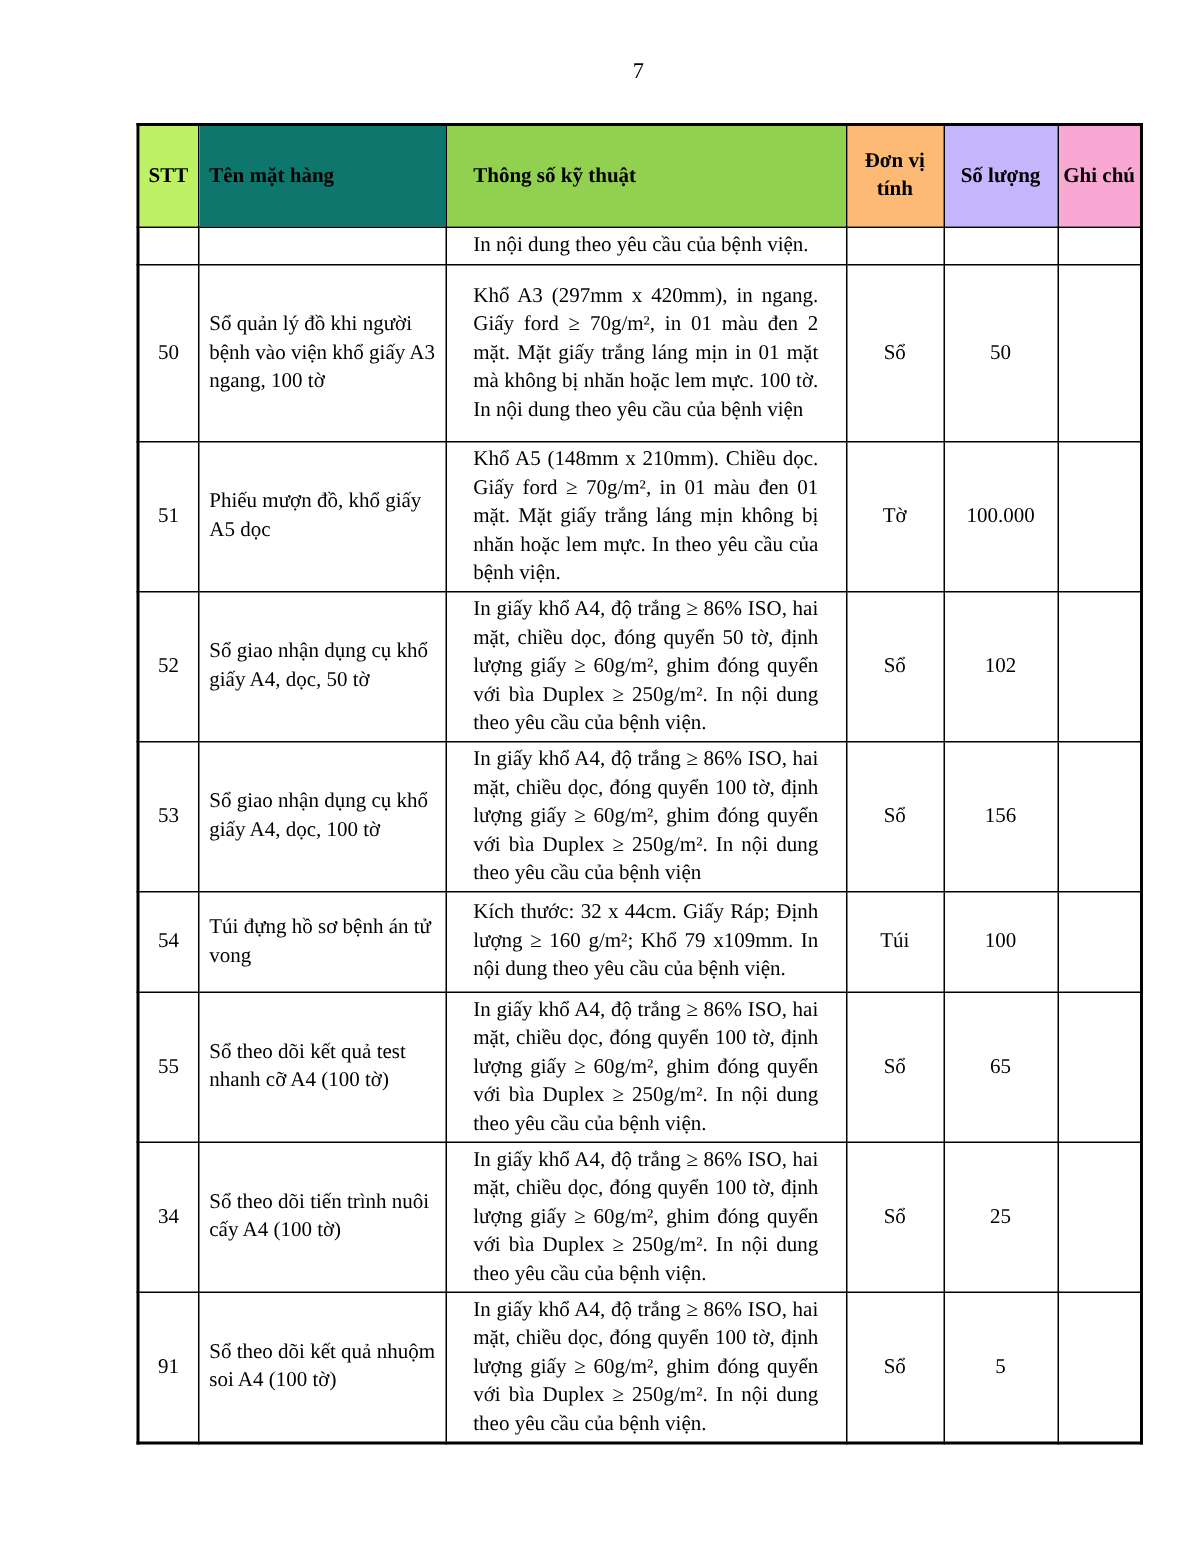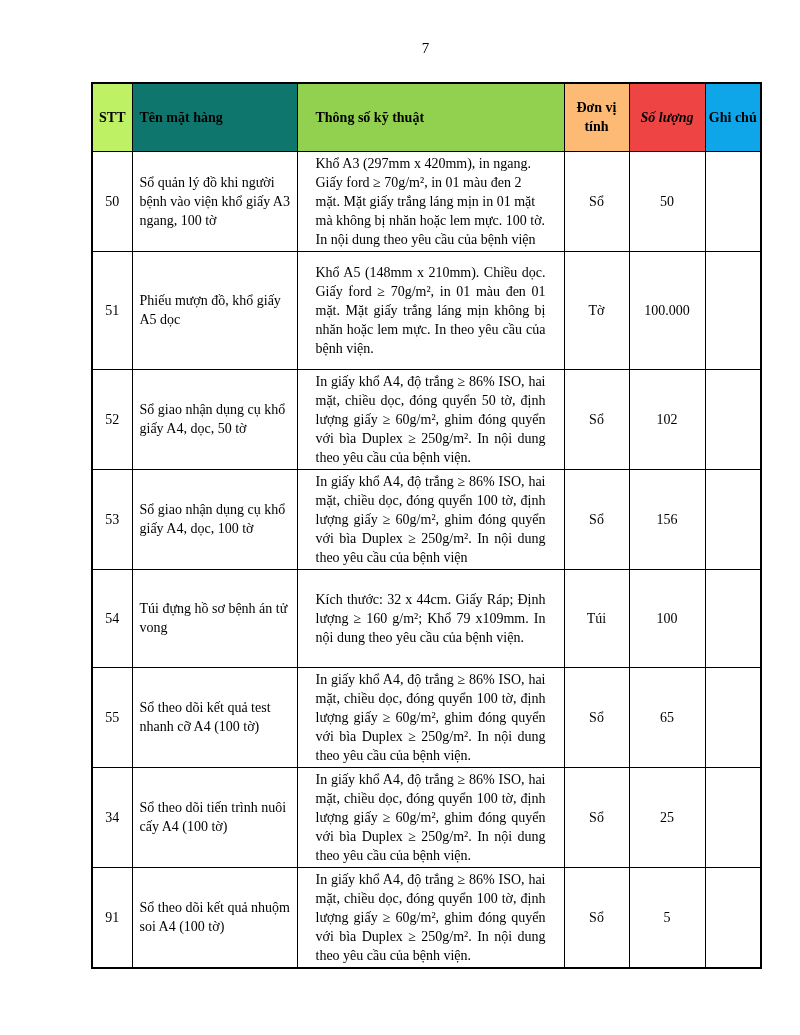--- a/index.html
+++ b/index.html
@@ -61,25 +61,33 @@
 
 <div class="page-number">7</div>
 
 <table class="supply-table">
   <thead>
     <tr>
       <th class="c-stt" style="background: #bef264;">STT</th>
       <th class="c-name" style="background: #0f766e;">Tên mặt hàng</th>
       <th class="c-spec" style="background: rgb(146, 208, 80);">Thông số kỹ thuật</th>
       <th class="c-unit" style="background: #fdba74;">Đơn vị tính</th>
-      <th class="c-qty" style="background: #ef4444; font-style: italic;">Số lượng</th>
-      <th class="c-note" style="background: #0ea5e9;">Ghi chú</th>
+      <th class="c-qty" style="background: #c4b5fd;">Số lượng</th>
+      <th class="c-note" style="background: #f9a8d4;">Ghi chú</th>
     </tr>
   </thead>
   <tbody>
+      <tr>
+        <td class="c-stt"></td>
+        <td class="c-name"></td>
+        <td class="c-spec">In nội dung theo yêu cầu của bệnh viện.</td>
+        <td class="c-unit"></td>
+        <td class="c-qty"></td>
+        <td class="c-note"></td>
+      </tr>
       <tr>
         <td class="c-stt">50</td>
         <td class="c-name">Sổ quản lý đồ khi người bệnh vào viện khổ giấy A3 ngang, 100 tờ</td>
         <td class="c-spec">Khổ A3 (297mm x 420mm), in ngang. Giấy ford ≥ 70g/m², in 01 màu đen 2 mặt. Mặt giấy trắng láng mịn in 01 mặt mà không bị nhăn hoặc lem mực. 100 tờ. In nội dung theo yêu cầu của bệnh viện</td>
         <td class="c-unit">Sổ</td>
         <td class="c-qty">50</td>
         <td class="c-note"></td>
       </tr>
       <tr>
         <td class="c-stt">51</td>

